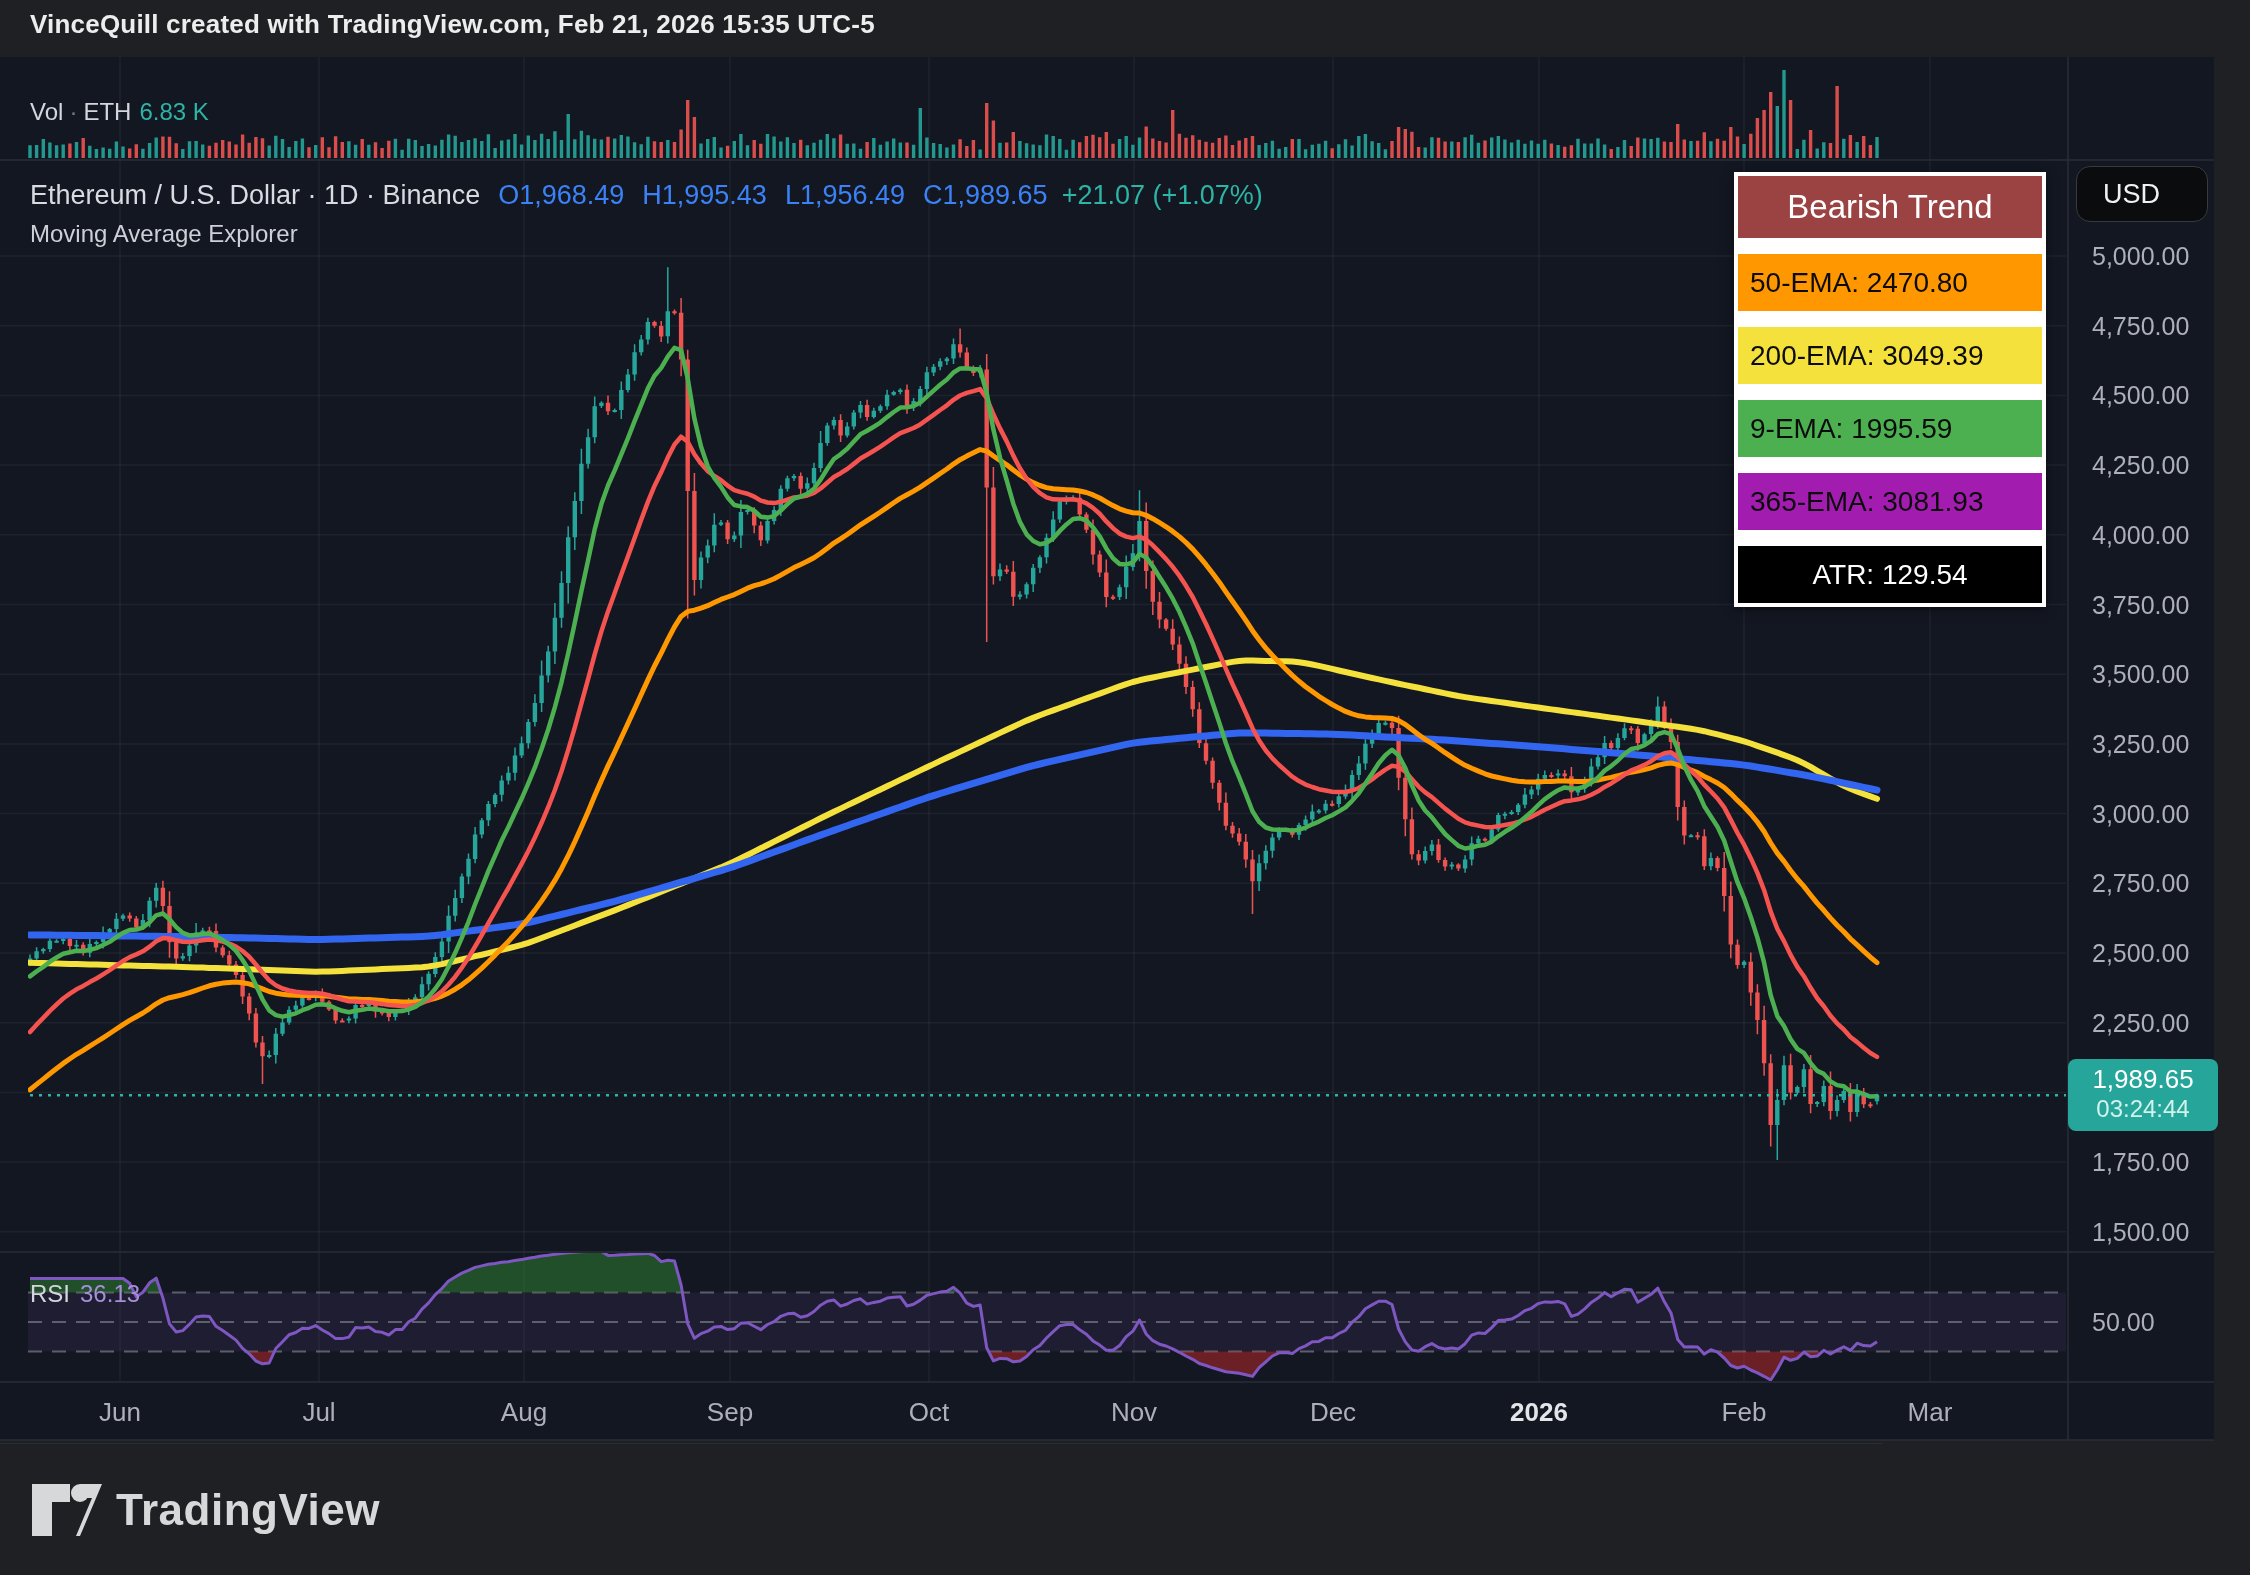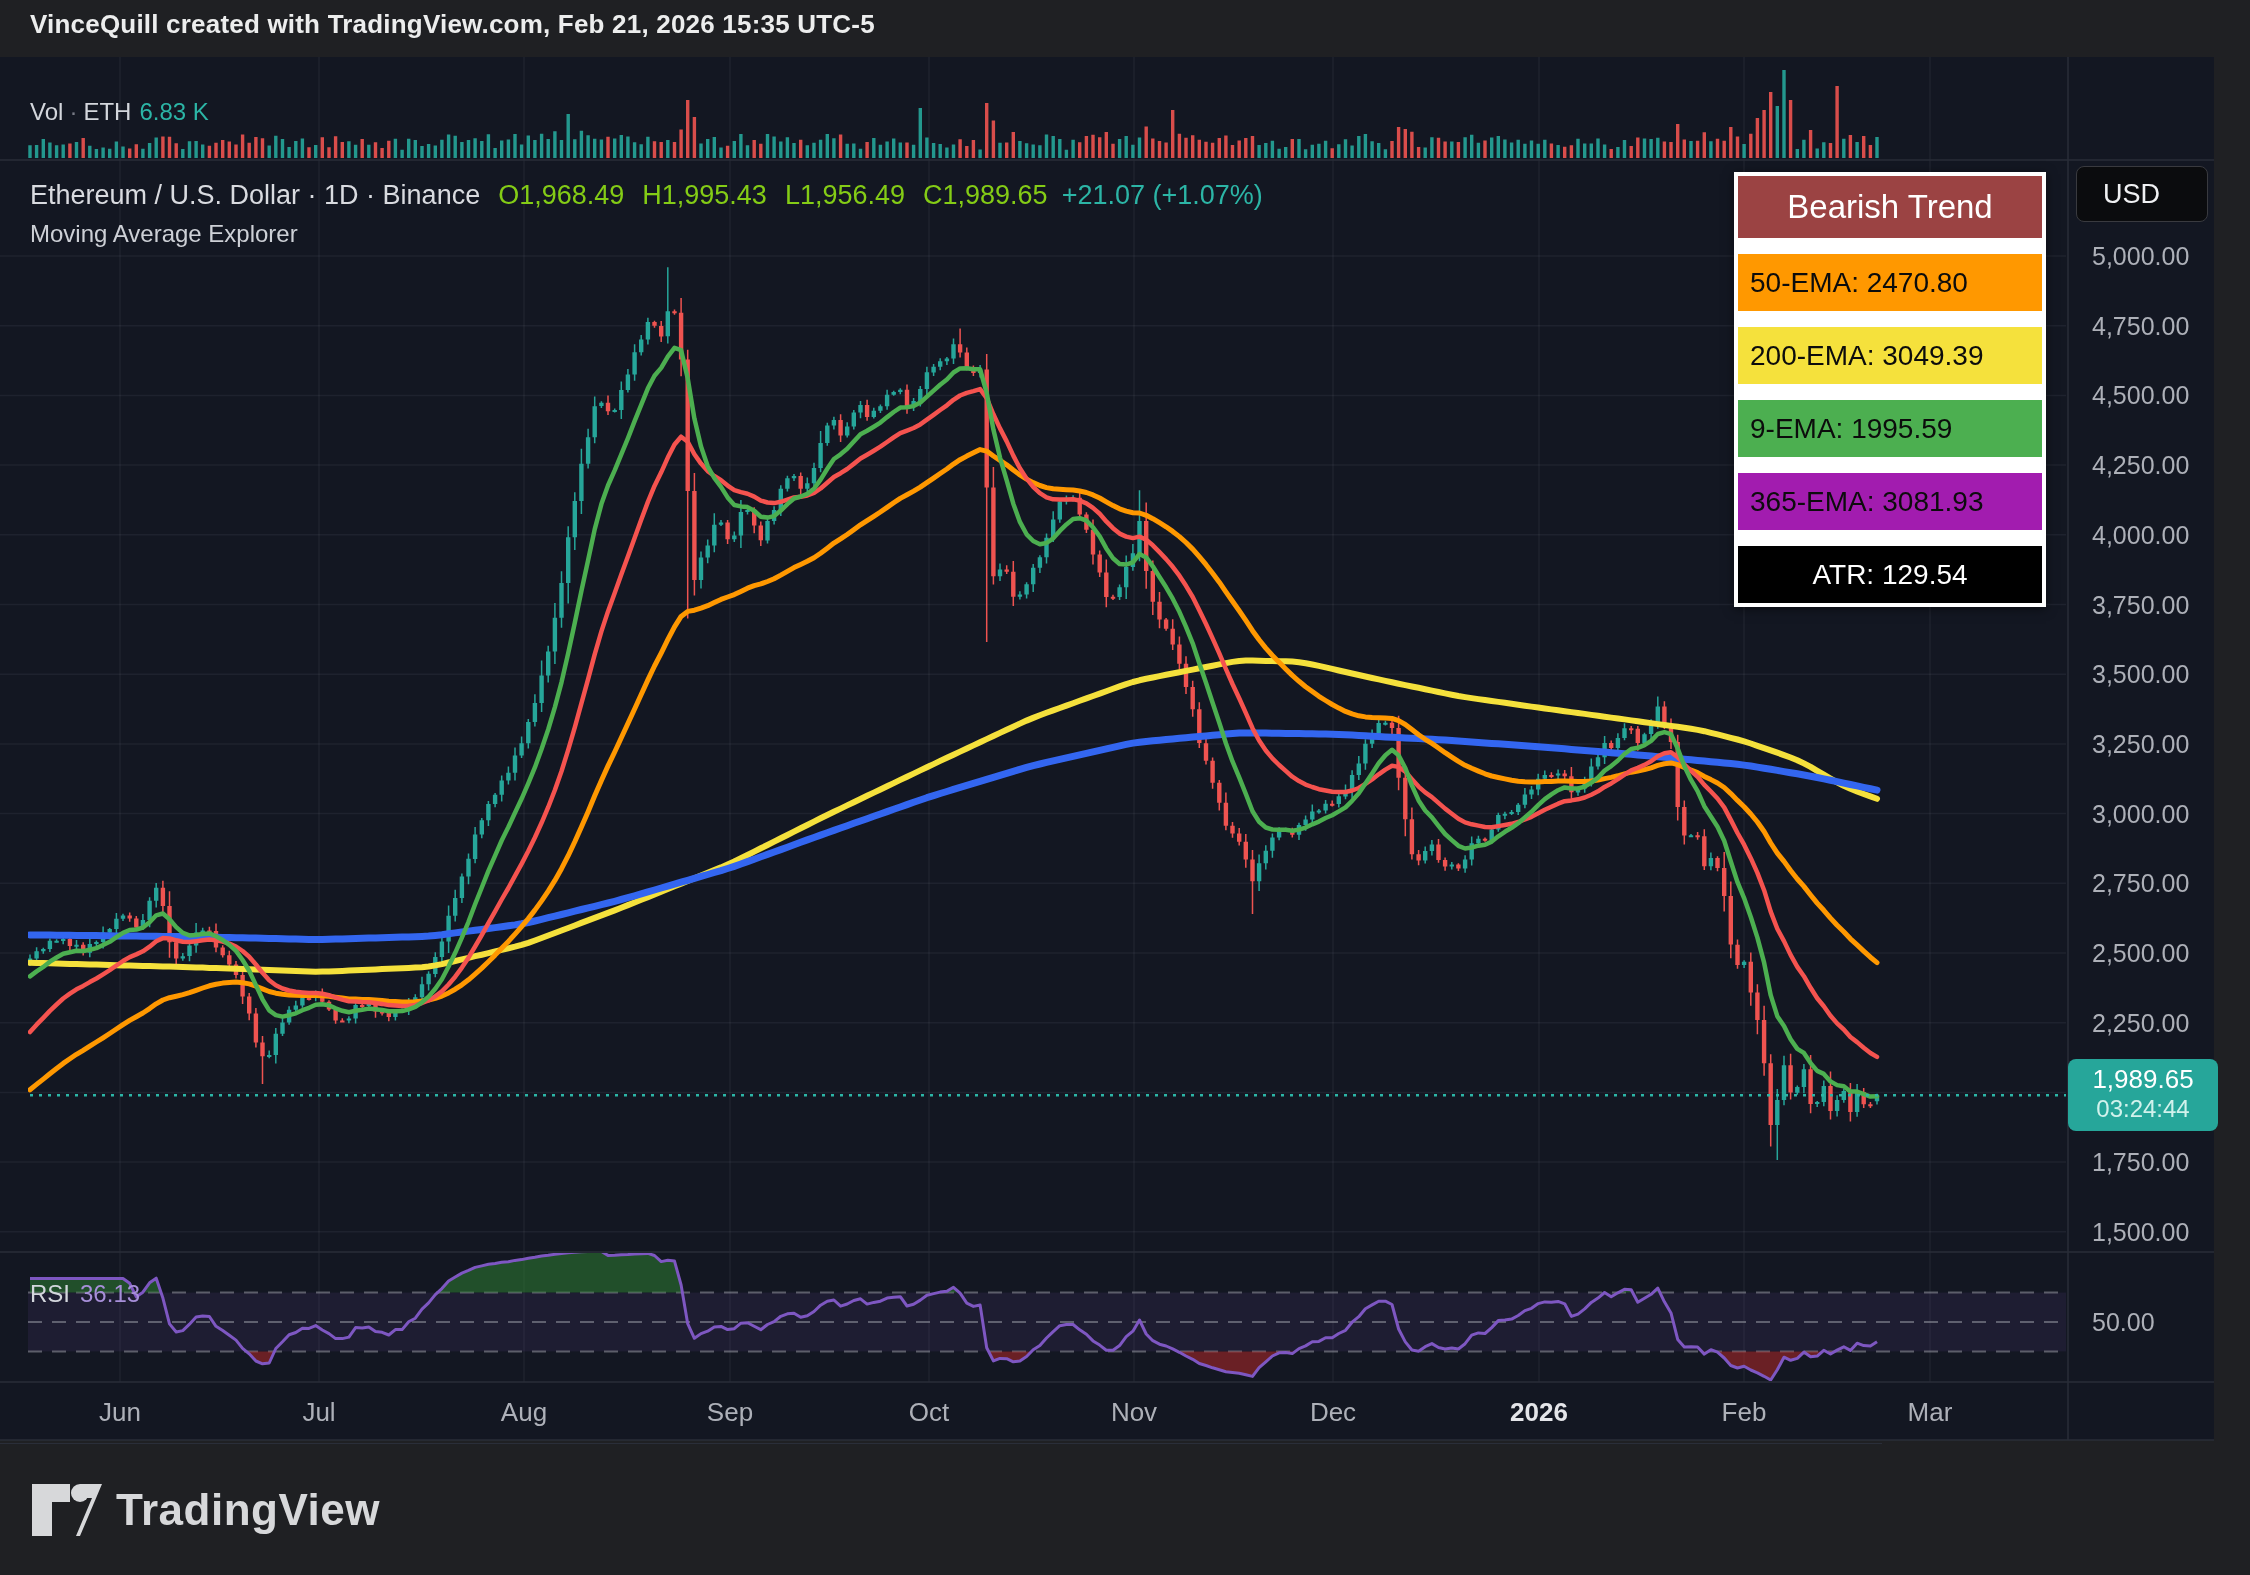--- a/index.html
+++ b/index.html
@@ -4,31 +4,31 @@
 <style>
   html,body{margin:0;padding:0;background:#1f2023;}
   .stage{position:relative;width:2250px;height:1575px;background:#1f2023;overflow:hidden;
          font-family:"Liberation Sans","DejaVu Sans",sans-serif;-webkit-font-smoothing:antialiased;}
   .hdr{position:absolute;left:30px;top:9px;font-size:26px;font-weight:700;color:#eceded;letter-spacing:.2px;}
   #chart-svg{position:absolute;left:0;top:0;}
   .overlay{position:absolute;z-index:3;}
   .voll{left:30px;top:98px;font-size:24px;}
   .voll .w{color:#d3d6dc}.voll .dim{color:#787b86;padding:0 6px}.voll .val{color:#2cb5a6;padding-left:8px}
   .title{left:30px;top:180px;font-size:27px;color:#d9dbe0;white-space:nowrap;}
-  .title .t{color:#84cc16;margin-left:18px;}
+  .title .t{color:#3b82f6;margin-left:18px;}
   .title .chg{color:#2cb5a6;margin-left:14px;}
   .subtitle{left:30px;top:220px;font-size:24px;color:#cdd0d6;}
   .rsil{left:30px;top:1280px;font-size:24px;}
   .rsil .w{color:#d3d6dc}.rsil .val{color:#a78fd9;padding-left:10px}
   .legend{left:1734px;top:172px;width:312px;background:#fff;padding:4px;display:flex;flex-direction:column;gap:16px;
           box-sizing:border-box;box-shadow:0 2px 10px rgba(0,0,0,.5);}
   .legend .lh{height:62px;line-height:62px;text-align:center;font-size:33px;color:#fff;}
   .legend .lr{height:57px;line-height:57px;font-size:28px;color:#0c0c0c;padding-left:12px;}
   .legend .lr.center{text-align:center;padding-left:0;color:#fff;}
-  .usd{left:2076px;top:166px;width:132px;height:56px;background:#0b0c0e;border:1px solid #393a3f;border-radius:8px;
+  .usd{left:2076px;top:166px;width:132px;height:56px;background:#0b0c0e;border:1px solid #393a3f;border-radius:14px;
        box-sizing:border-box;color:#f0f1f3;font-size:27px;line-height:54px;padding-left:26px;cursor:pointer;}
   .plabel{left:2068px;top:1060px;width:150px;height:72px;border-radius:8px;text-align:center;z-index:2;}
   .plabel .p1{font-size:26px;color:#fff;padding-top:5px;line-height:30px;}
   .plabel .p2{font-size:24px;color:#d2f2ec;line-height:30px;}
   .footer{position:absolute;left:0;top:1443px;width:1882px;height:132px;background:#1f2023;border-top:1px solid #2a2e39;}
   .brandrow{position:absolute;left:30px;top:36px;display:flex;align-items:center;}
   .brand{font-size:44px;font-weight:700;color:#d7d8da;margin-left:14px;letter-spacing:.5px;}
 </style>
 </head>
 <body>

